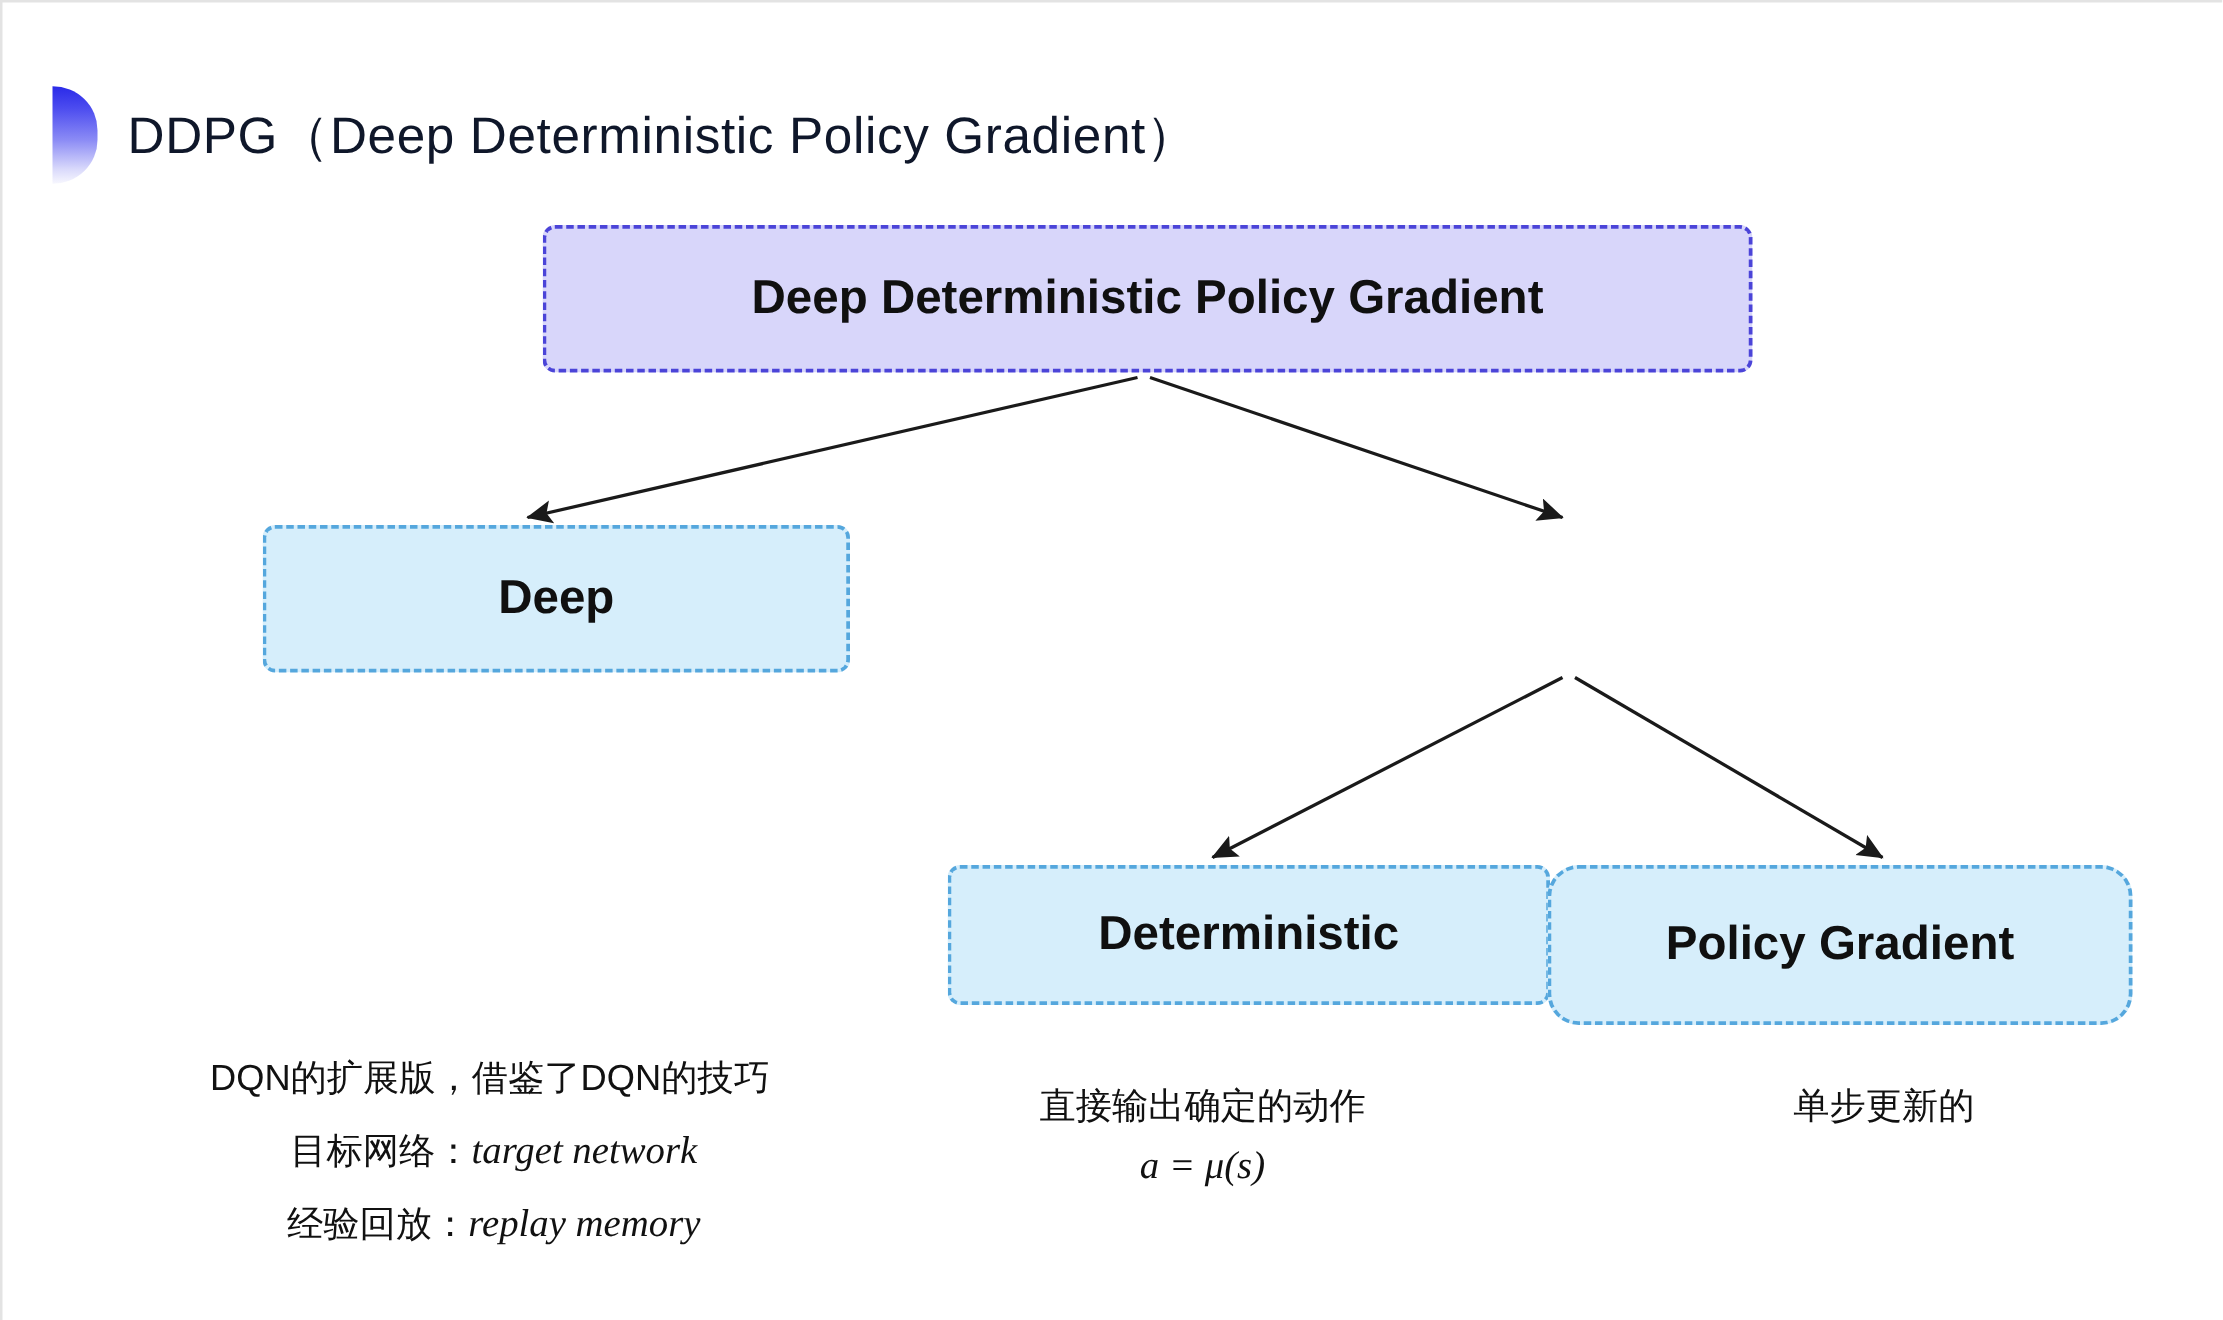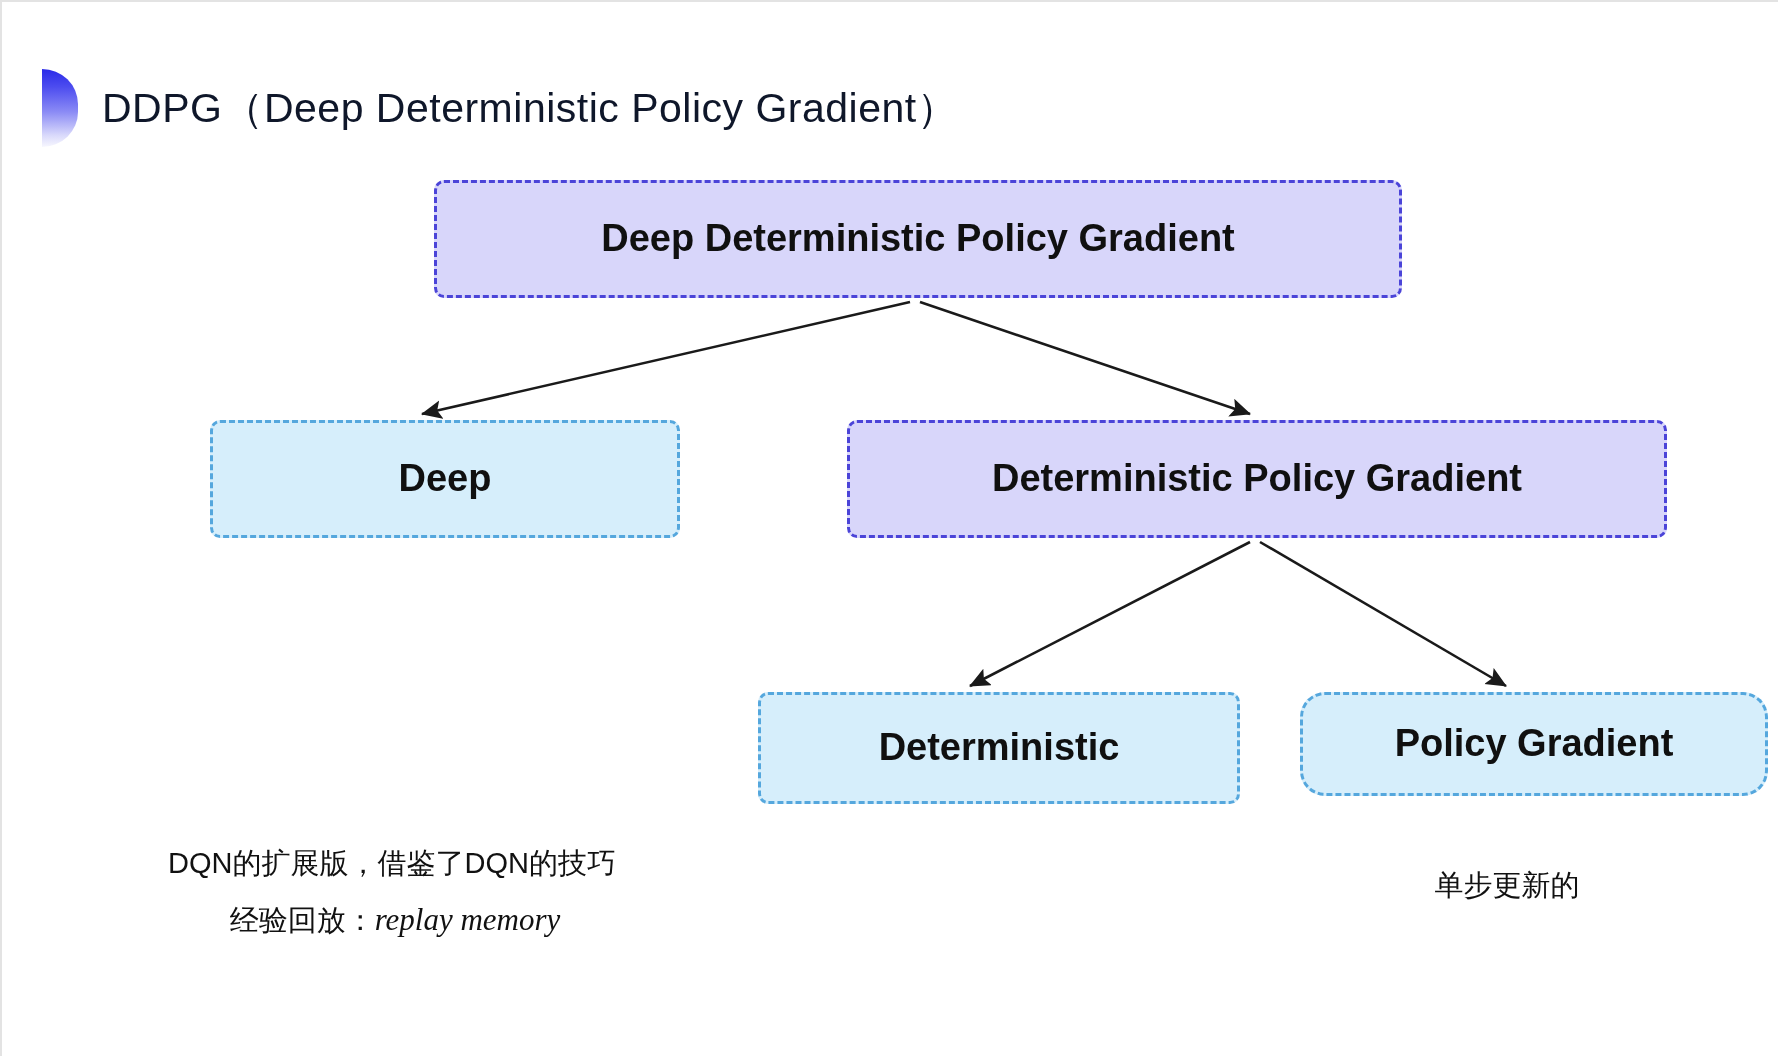--- a/index.html
+++ b/index.html
@@ -72,21 +72,21 @@
     font-size: 38px;
     font-weight: 600;
     color: #101010;
     padding: 0 14px;
   }
 
   #node-root      { left: 432px; top: 178px;  width: 968px; height: 118px; }
   #node-deep      { left: 172px; top: 418px;  width: 470px; height: 118px; }
   #node-dpg       { left: 845px; top: 418px;  width: 820px; height: 118px; }
   #node-det       { left: 720px; top: 690px;  width: 482px; height: 112px; }
-  #node-pg        { left: 1262px; top: 690px; width: 468px; height: 104px; border-radius: 25px; }
+  #node-pg        { left: 1200px; top: 690px; width: 468px; height: 128px; border-radius: 25px; }
 
   
   #arrows {
     position: absolute;
     left: 0;
     top: 0;
     width: 1778px;
     height: 1056px;
     pointer-events: none;
   }
@@ -150,35 +150,37 @@
   </svg>
 
   <div class="node purple" id="node-root">
     <span class="node-label">Deep Deterministic Policy Gradient</span>
   </div>
 
   <div class="node blue" id="node-deep">
     <span class="node-label">Deep</span>
   </div>
 
-  <div class="node purple" id="node-dpg">
-    <span class="node-label">Deterministic Policy Gradient</span>
-  </div>
 
   <div class="node blue" id="node-det">
     <span class="node-label">Deterministic</span>
   </div>
 
   <div class="node blue" id="node-pg">
     <span class="node-label">Policy Gradient</span>
   </div>
 
   <div class="caption" id="caption-deep">
     <span class="row cn">DQN的扩展版，借鉴了DQN的技巧</span>
+    <span class="row indent"><span class="cn">目标网络：</span><span class="math">target network</span></span>
     <span class="row indent"><span class="cn">经验回放：</span><span class="math">replay memory</span></span>
   </div>
 
+  <div class="caption" id="caption-det">
+    <span class="row cn">直接输出确定的动作</span>
+    <span class="row math">a = μ(s)</span>
+  </div>
 
   <div class="caption" id="caption-pg">
     <span class="row cn">单步更新的</span>
   </div>
 
 </div>
 
 </body></html>

